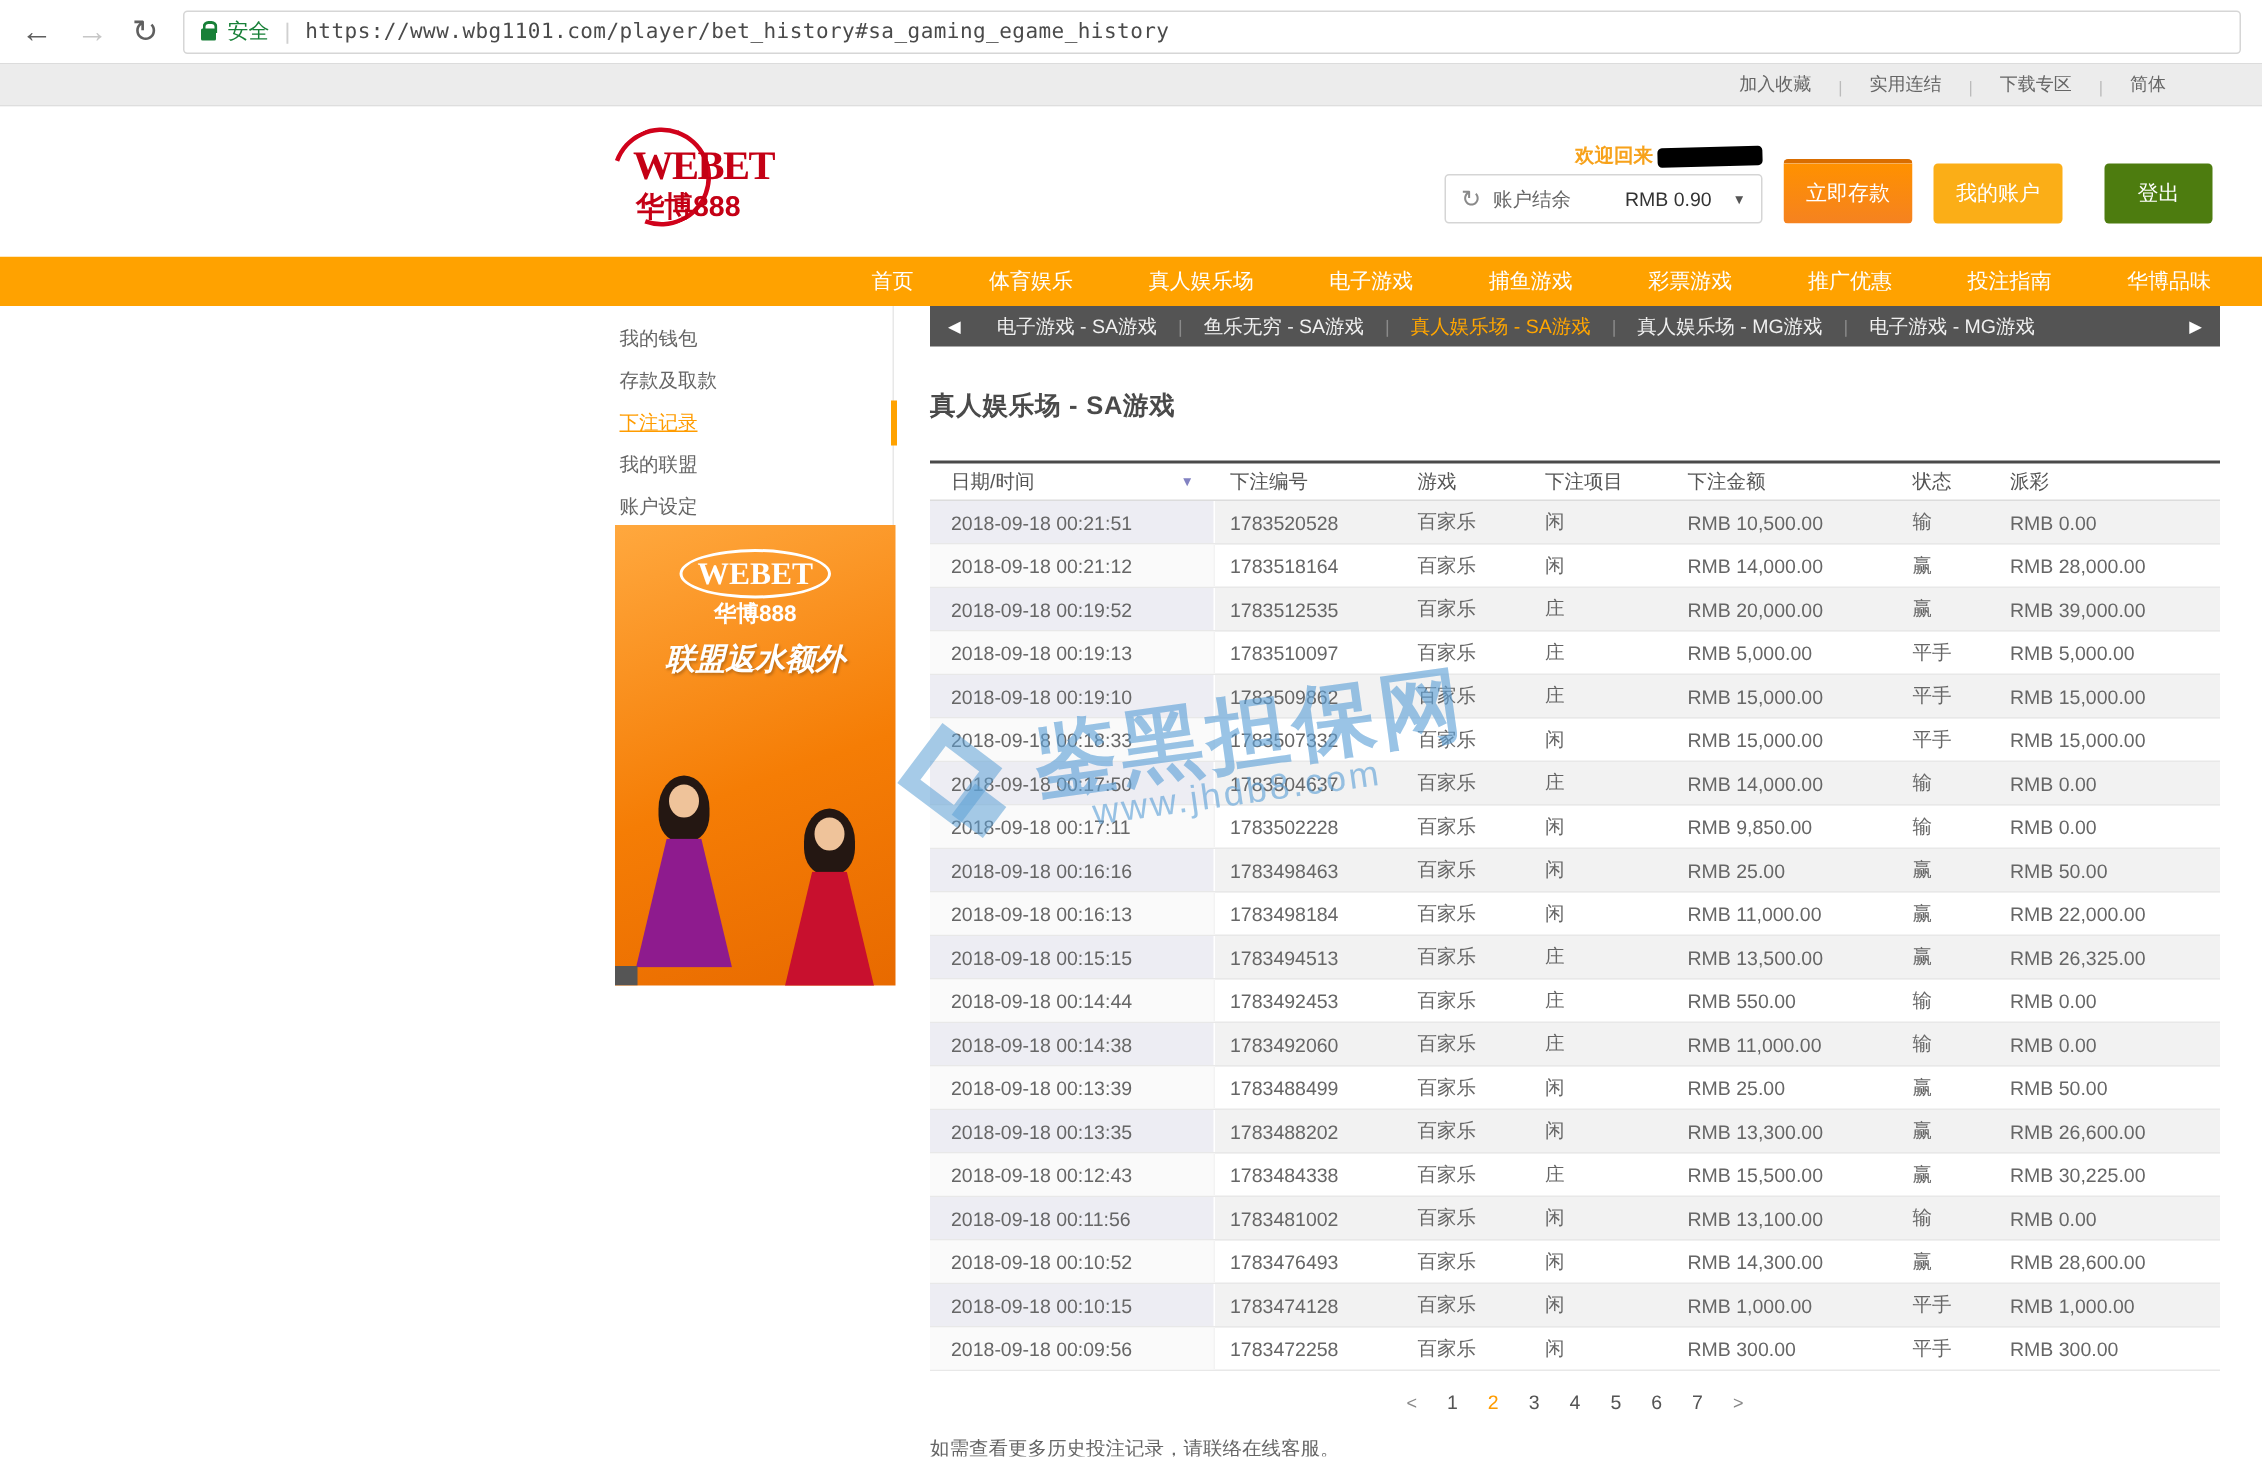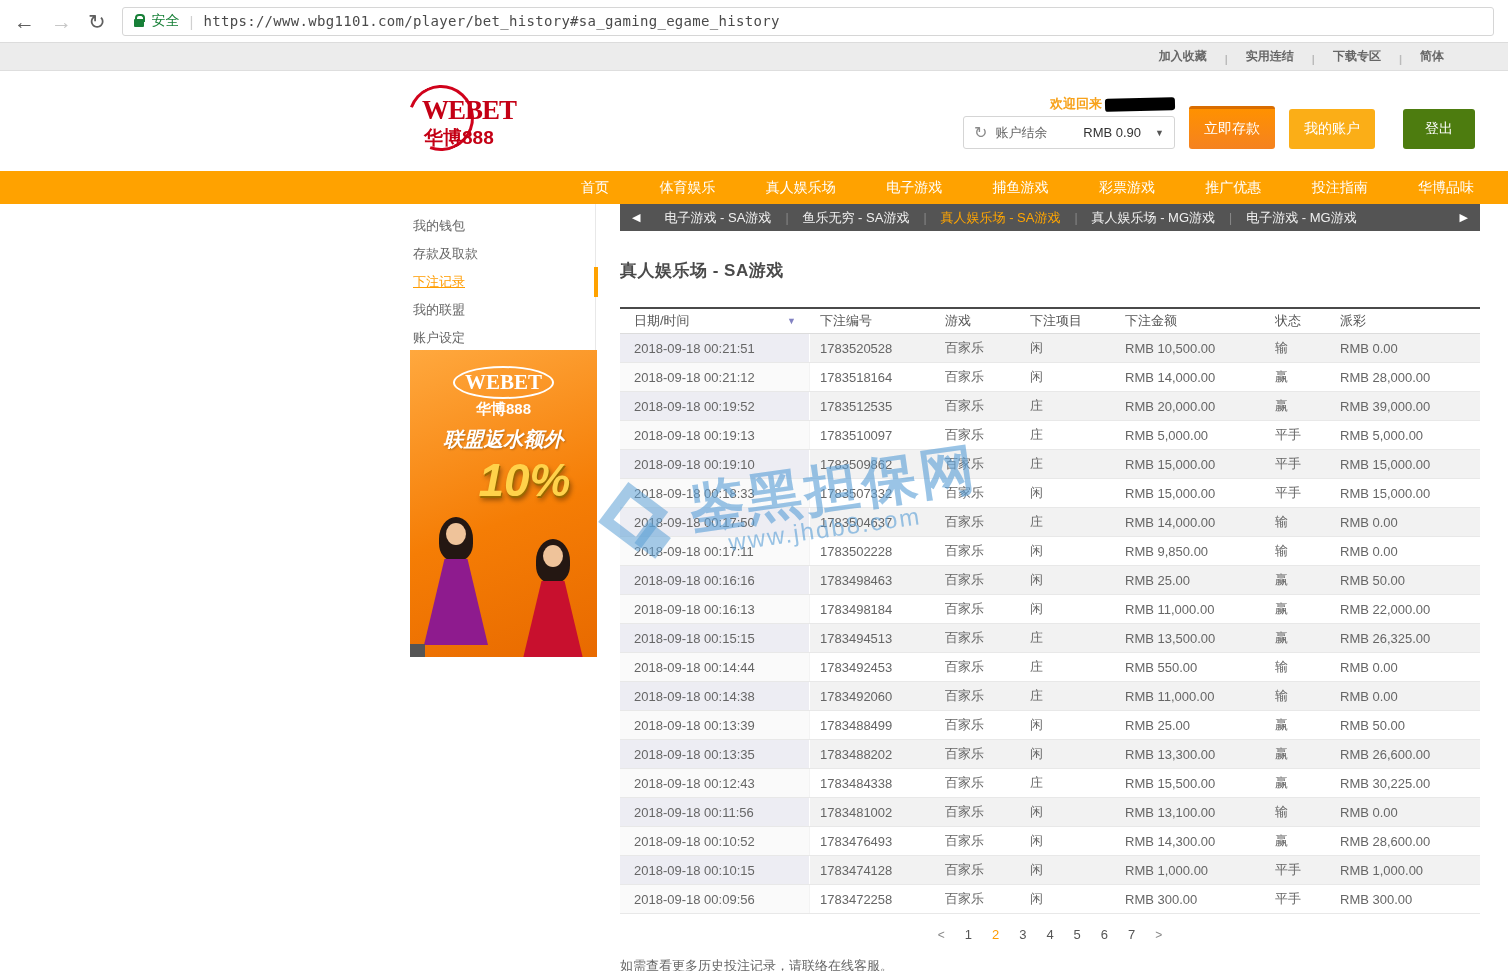--- a/index.html
+++ b/index.html
@@ -128,21 +128,21 @@
   <span class="nav-ico">↻</span>
   <div class="urlbar">
     <span class="lock"></span>
     <span class="secure-txt">安全</span>
     <span class="url-sep">|</span>
     <span class="url-text">https://www.wbg1101.com/player/bet_history#sa_gaming_egame_history</span>
   </div>
 </div>
 
 <div class="topstrip">
-  <span style="display:flex;align-items:flex-end;font-weight:bold;">
+  <span style="display:flex;align-items:flex-end;">
       <a class="toplink">加入收藏</a>
       <span class="sep">|</span>
       <a class="toplink">实用连结</a>
       <span class="sep">|</span>
       <a class="toplink">下载专区</a>
       <span class="sep">|</span>
       <a class="toplink">简体</a>
     </span>
 </div>
 
@@ -196,21 +196,20 @@
       <div class="side-item"><span class="side-label">我的联盟</span></div>
       <div class="side-item"><span class="side-label">账户设定</span></div>
     </div>
 
   <div class="banner">
     <div class="banner-logo">
       <span class="banner-webet">WEBET</span>
       <div class="banner-888">华博888</div>
     </div>
     <div class="banner-l2">联盟返水额外</div>
-    <div class="banner-l3">10%</div>
     <div class="fig fig1">
       <div class="hair"></div>
         <div class="head"></div>
         <div class="dress"></div>
     </div>
     <div class="fig fig2">
       <div class="hair"></div>
         <div class="head"></div>
         <div class="dress"></div>
     </div>

